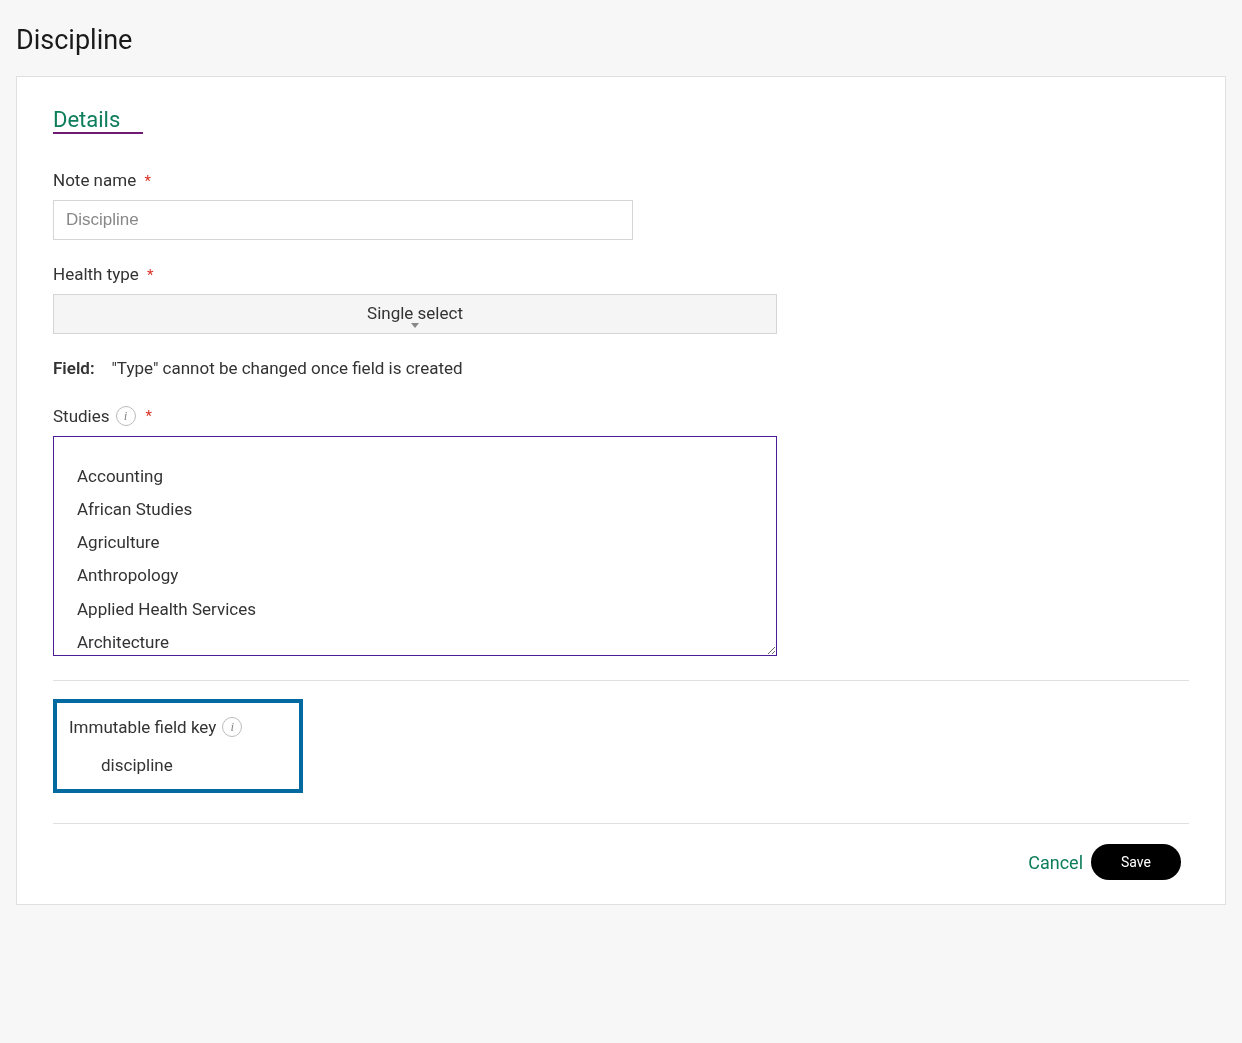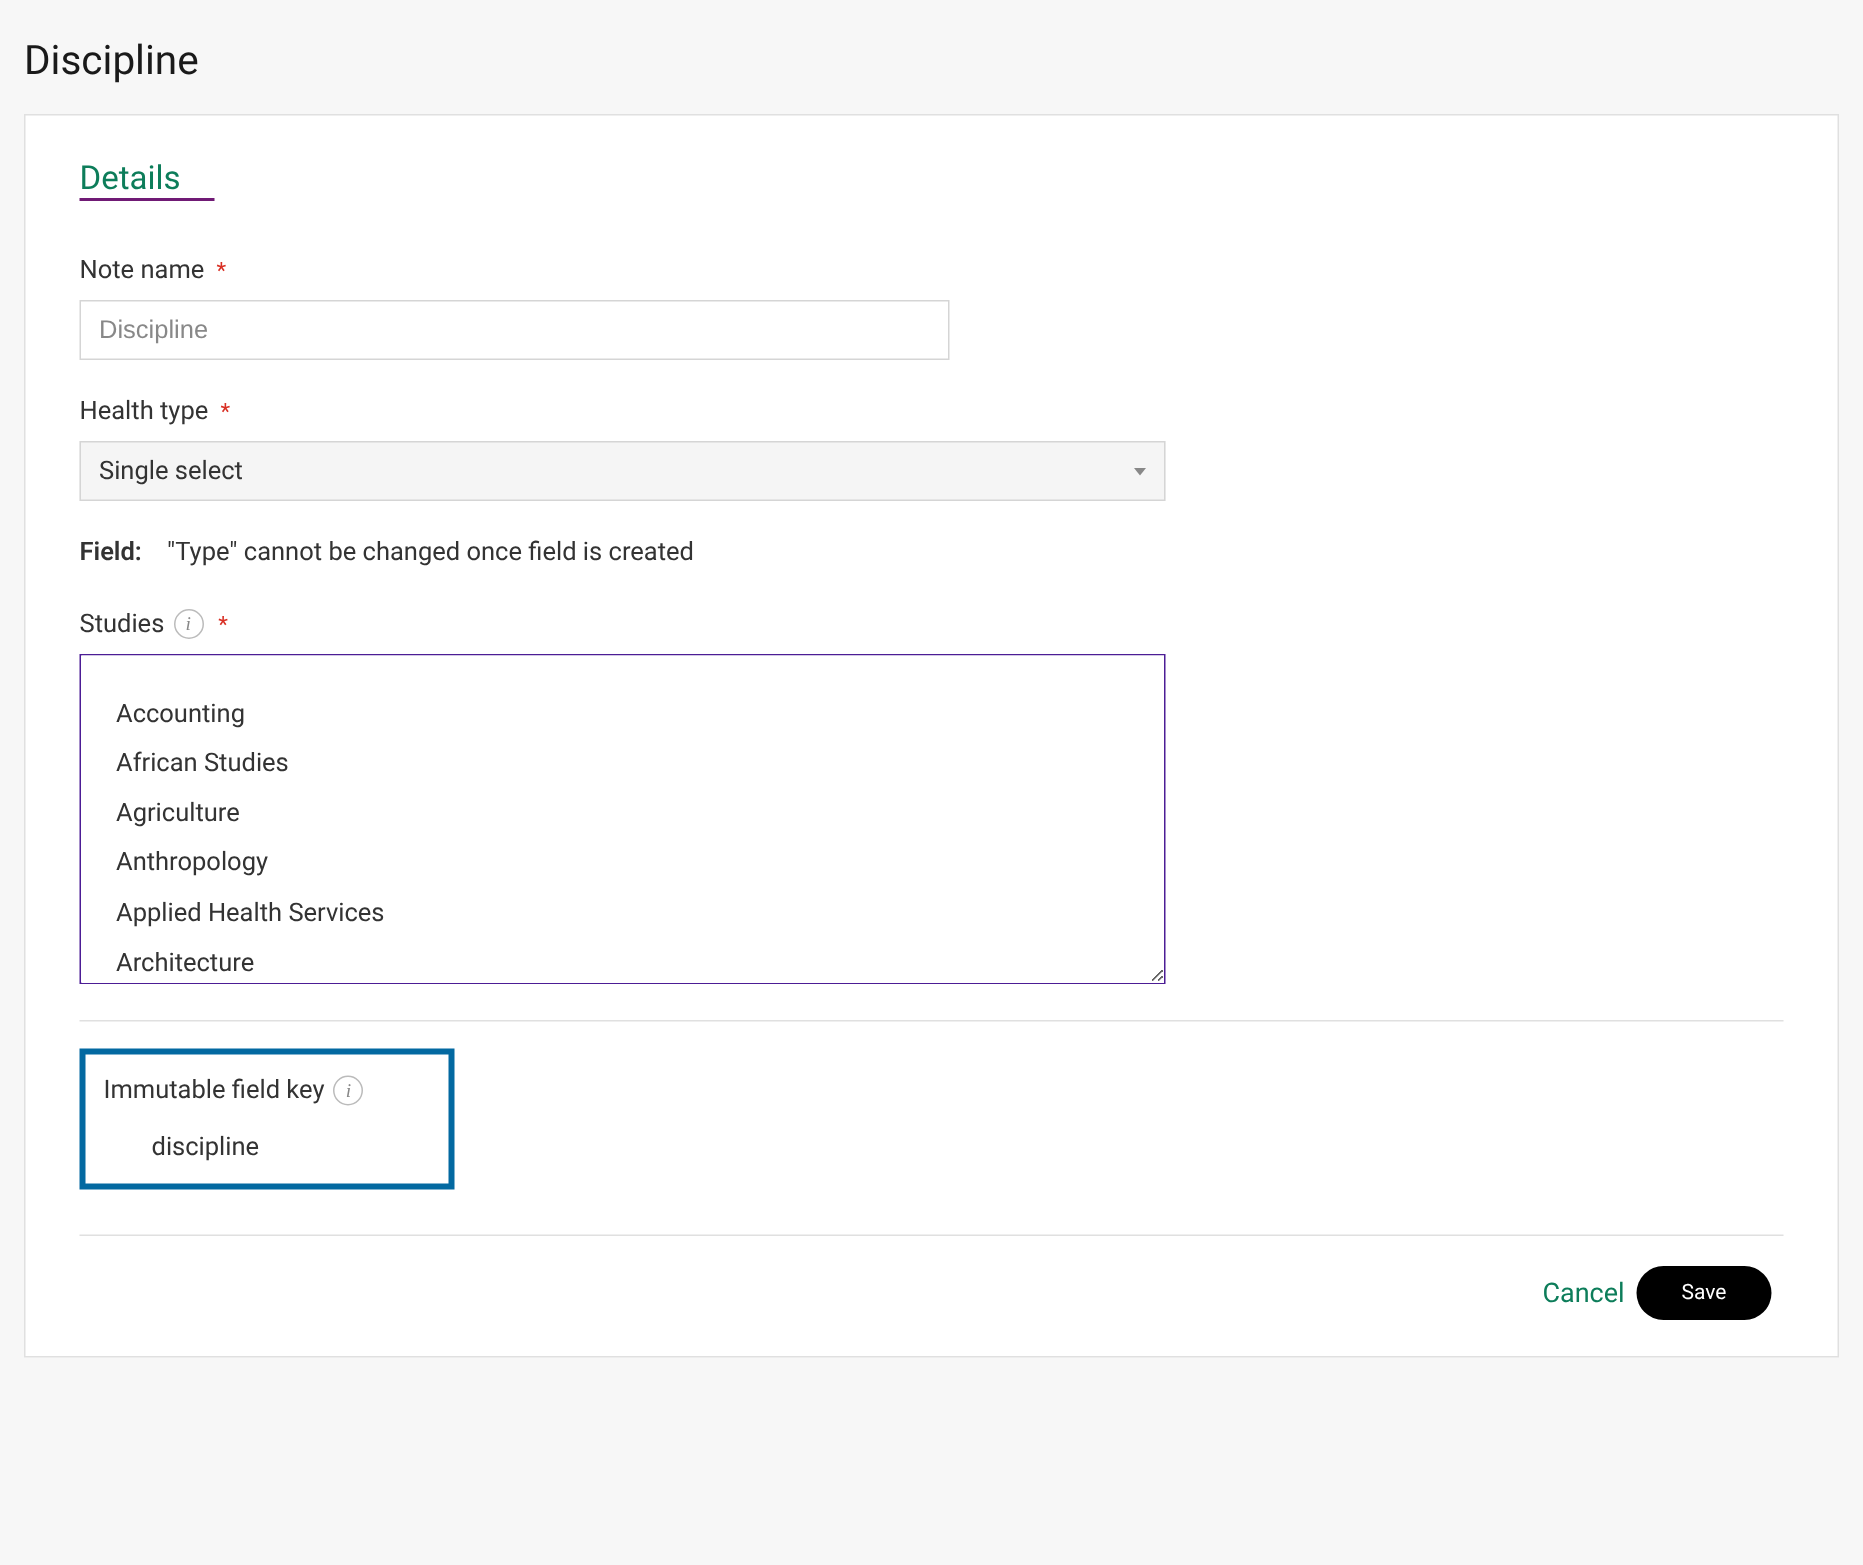--- a/index.html
+++ b/index.html
@@ -84,20 +84,21 @@
       height: 40px;
       border: 1px solid #d5d5d5;
       padding: 8px 12px;
       font-size: 17px;
       color: #333;
       background: #f5f5f5;
       display: flex;
       align-items: center;
       justify-content: space-between;
       cursor: default;
+      flex-direction: column;
     }
     
     .select-arrow {
       width: 0;
       height: 0;
       border-left: 4px solid transparent;
       border-right: 4px solid transparent;
       border-top: 5px solid #888;
     }
     

